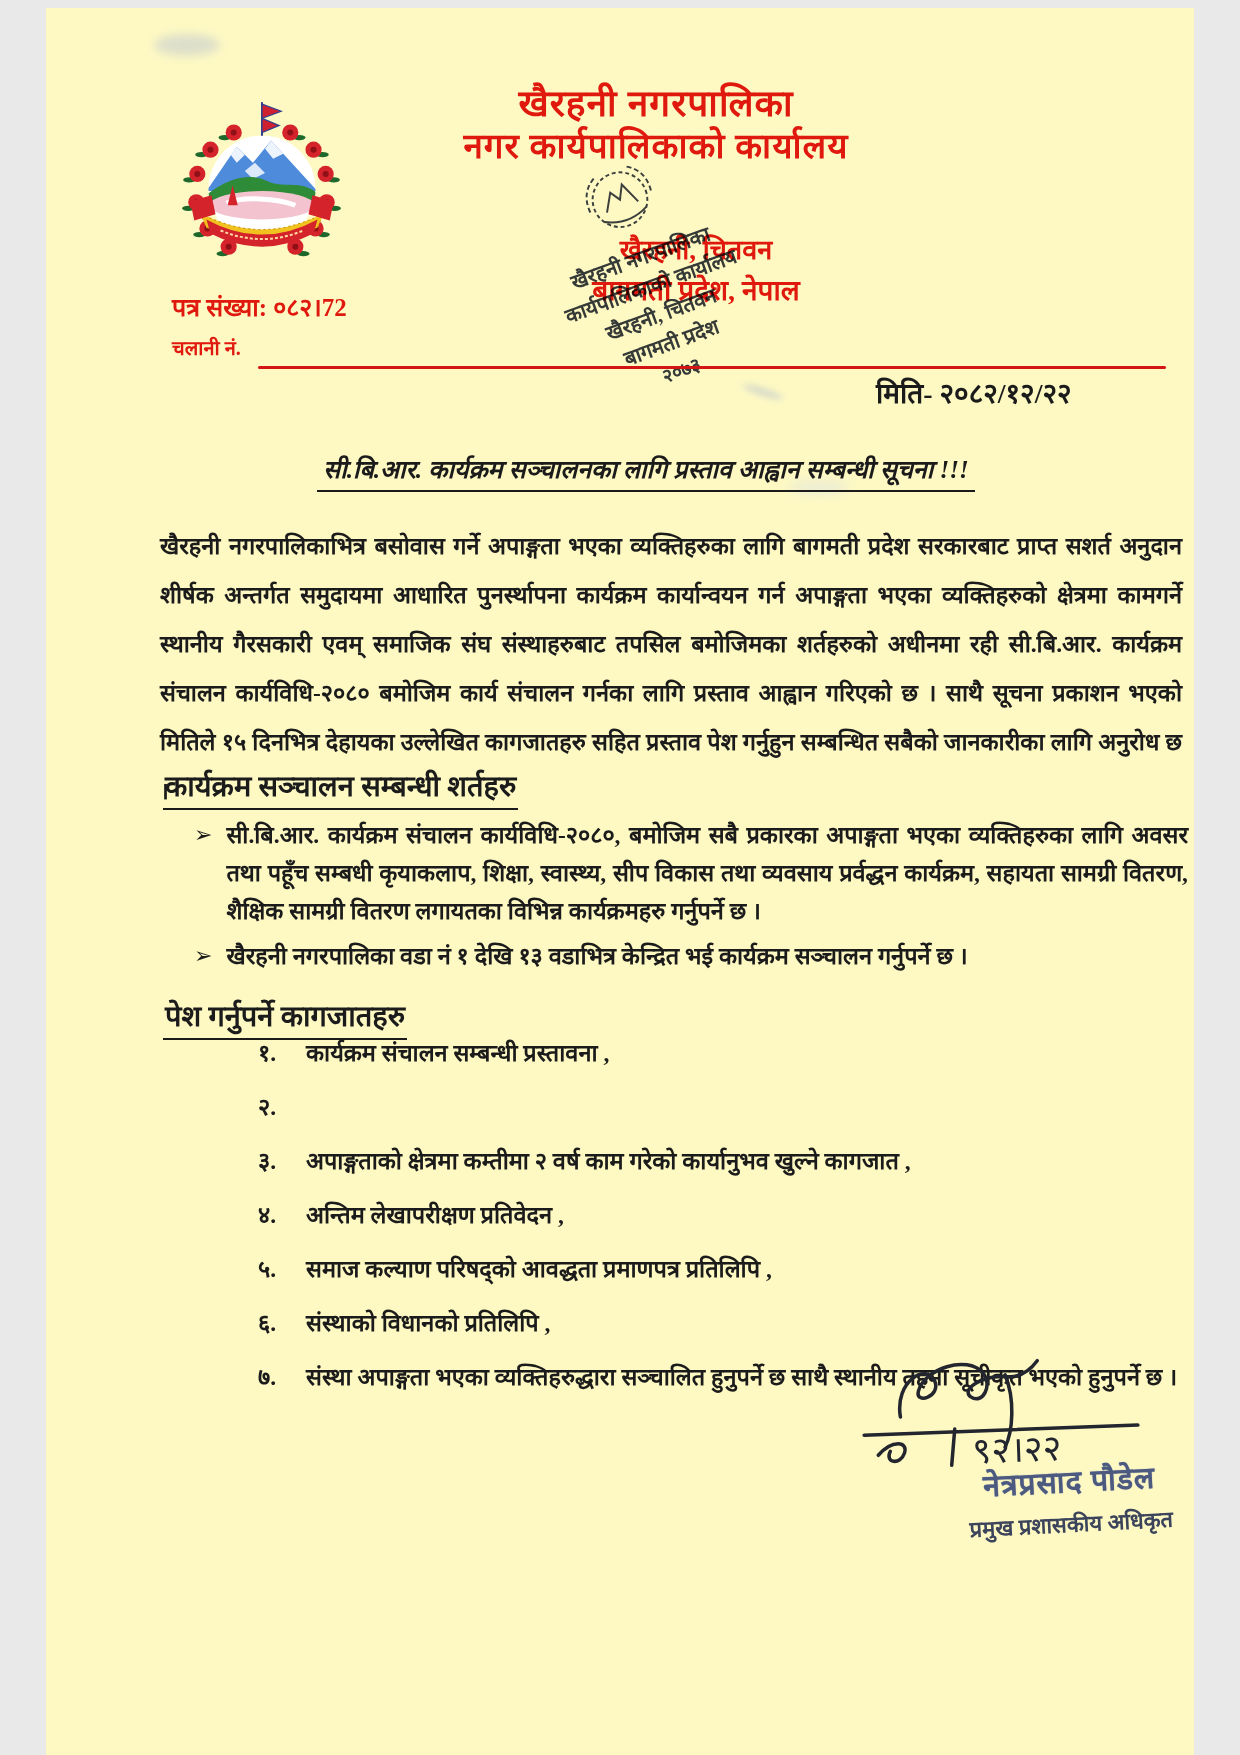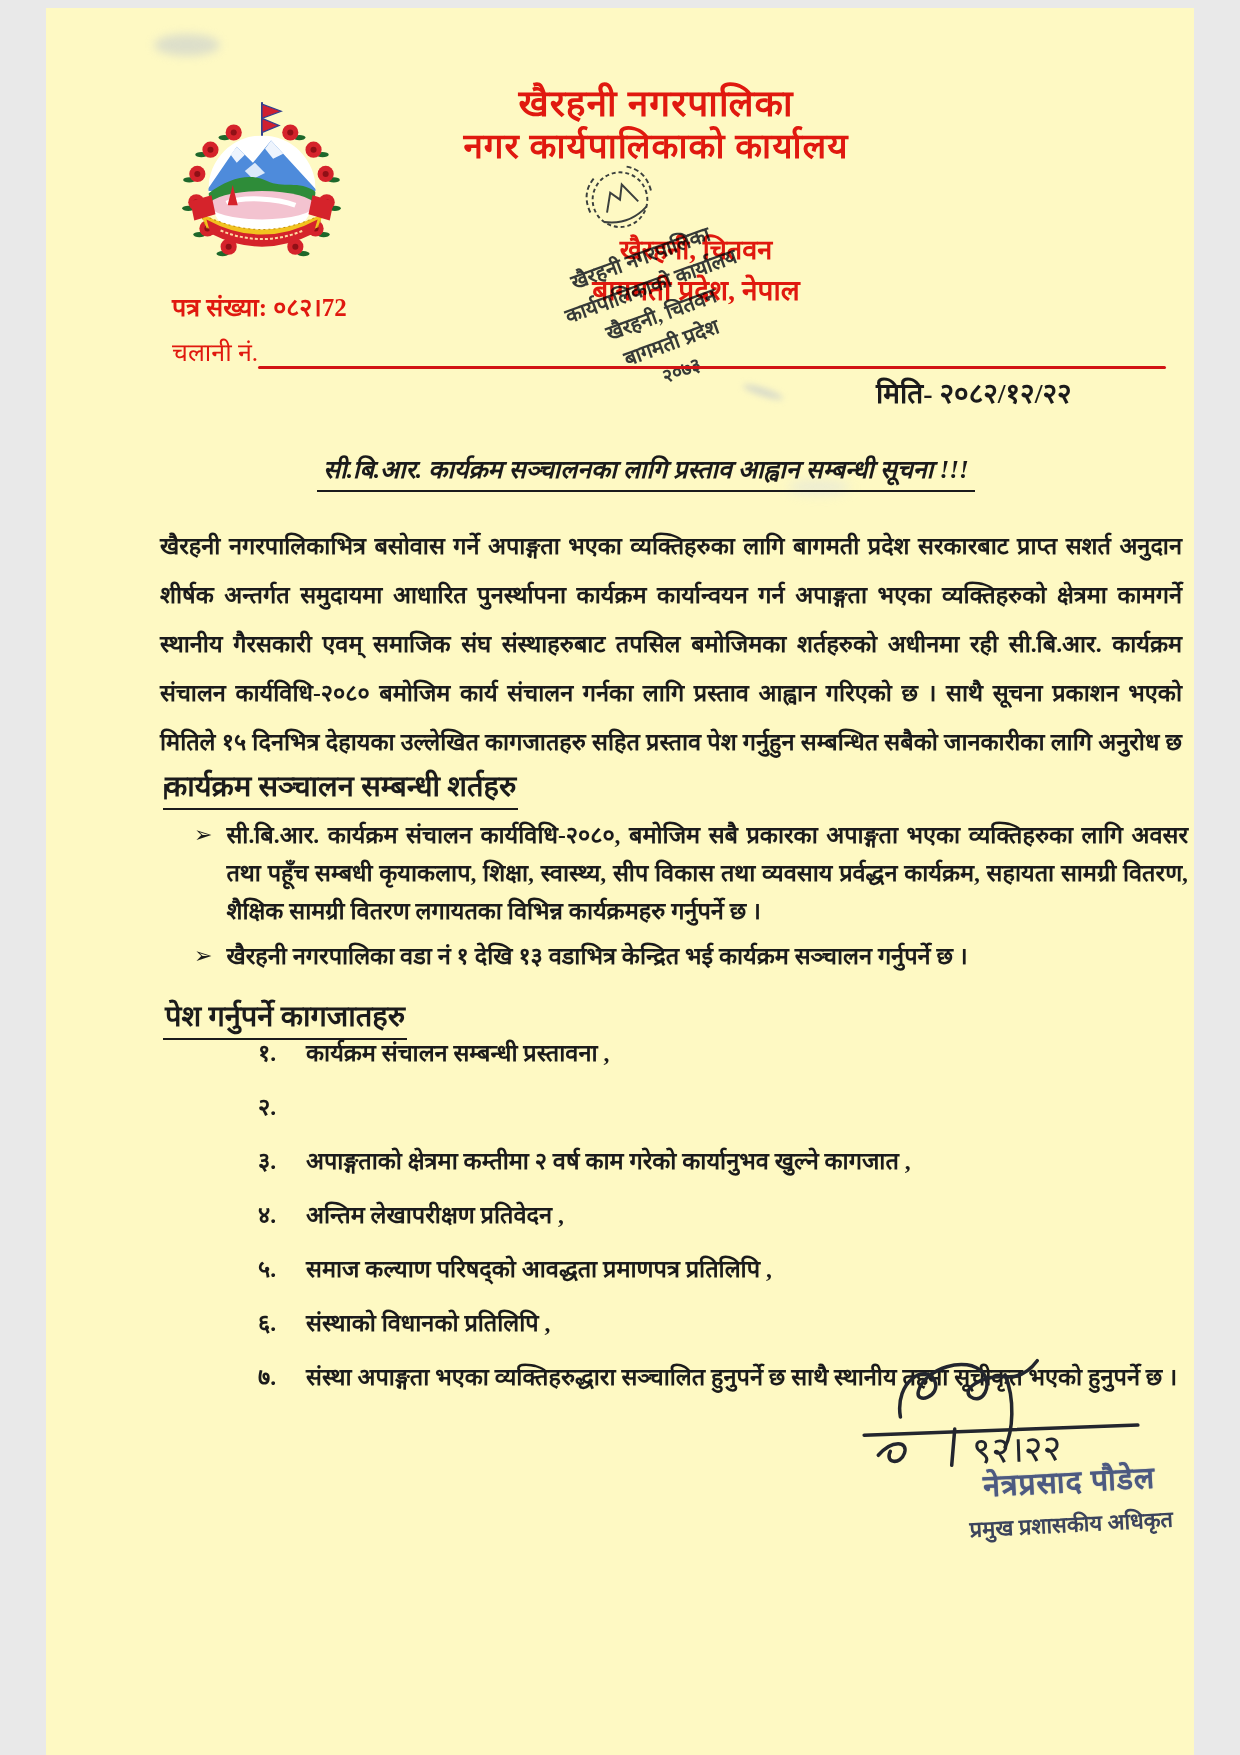--- a/index.html
+++ b/index.html
@@ -19,21 +19,21 @@
   
   .stamp{
     left:448px;top:148px;width:305px;text-align:center;
     transform:rotate(-20deg);color:#242a38;opacity:.92;mix-blend-mode:multiply;
   }
   .stamp-emblem{width:92px;height:84px;display:block;margin:0 auto 2px;}
   .stamp-line{font-size:20.5px;line-height:30px;font-weight:700;white-space:nowrap;}
   .stamp-line.small{font-size:19px;}
   
   .ref{left:126px;top:281px;font-size:25px;font-weight:700;color:#e0190f;}
-  .dispatch{left:126px;top:326px;font-size:25px;font-weight:400;color:#e0190f;}
+  .dispatch{left:126px;top:326px;font-size:20px;font-weight:700;color:#e0190f;}
   .redline{left:212px;top:358px;width:908px;height:3px;background:#d21414;border-radius:2px;}
   .date{left:830px;top:365px;font-size:28px;font-weight:700;}
   
   .subject-wrap{left:40px;top:443px;width:1120px;text-align:center;}
   .subject-wrap span{
     display:inline-block;font-size:25px;font-weight:700;
     border-bottom:2.5px solid #1b1b1b;padding:0 6px 5px;font-style:italic;
   }
   
   .body-para{

